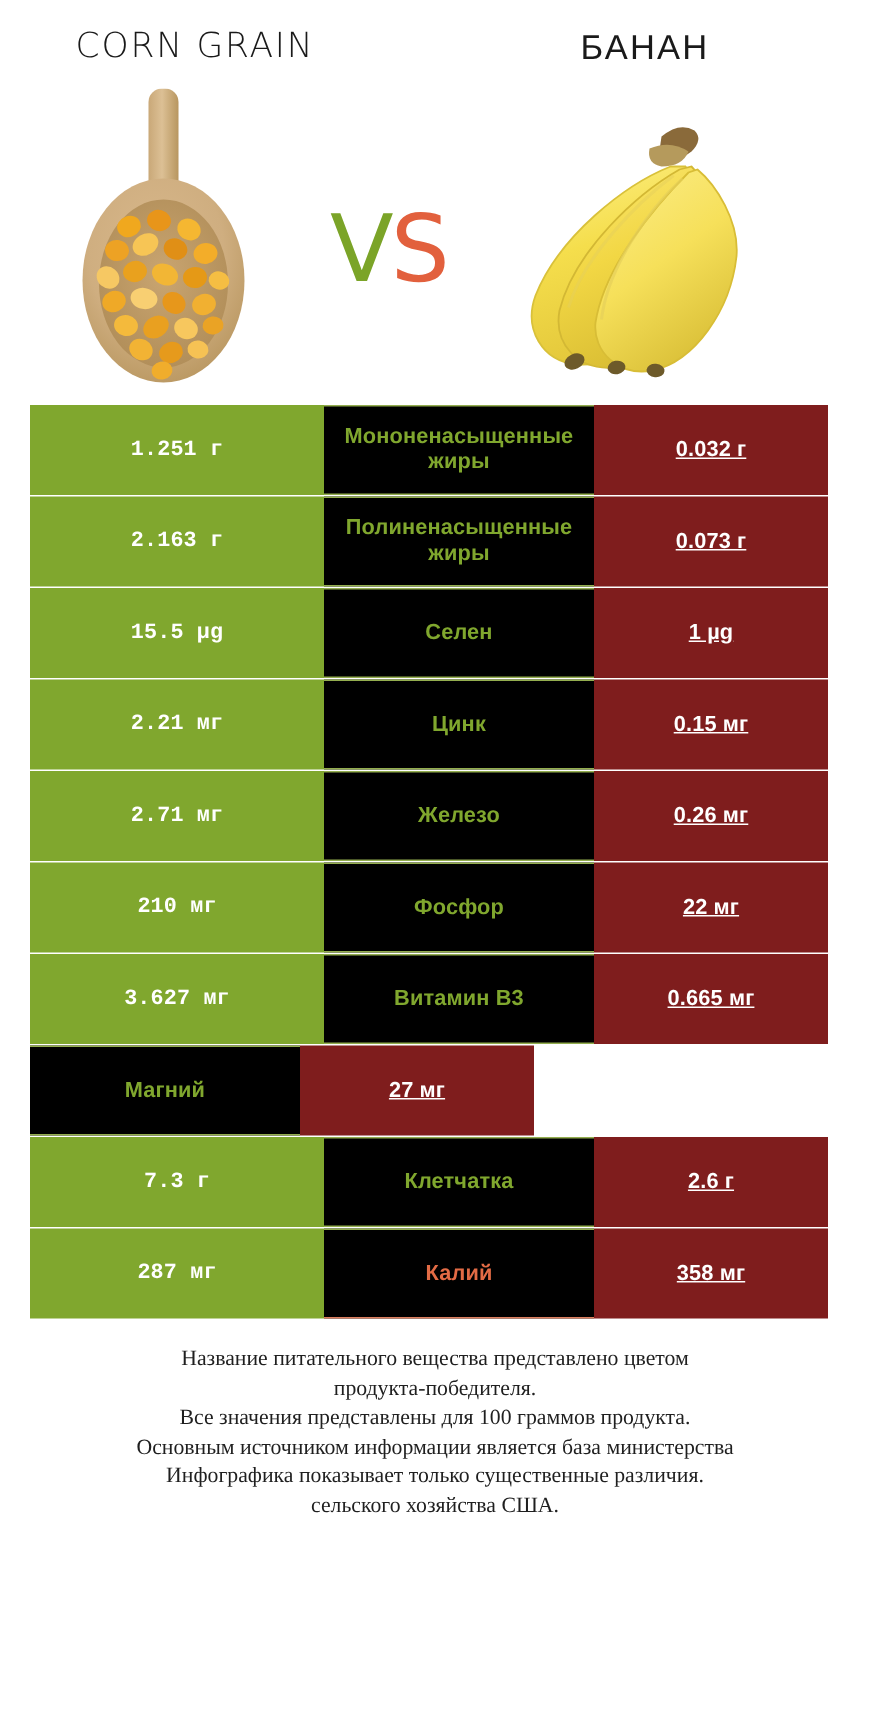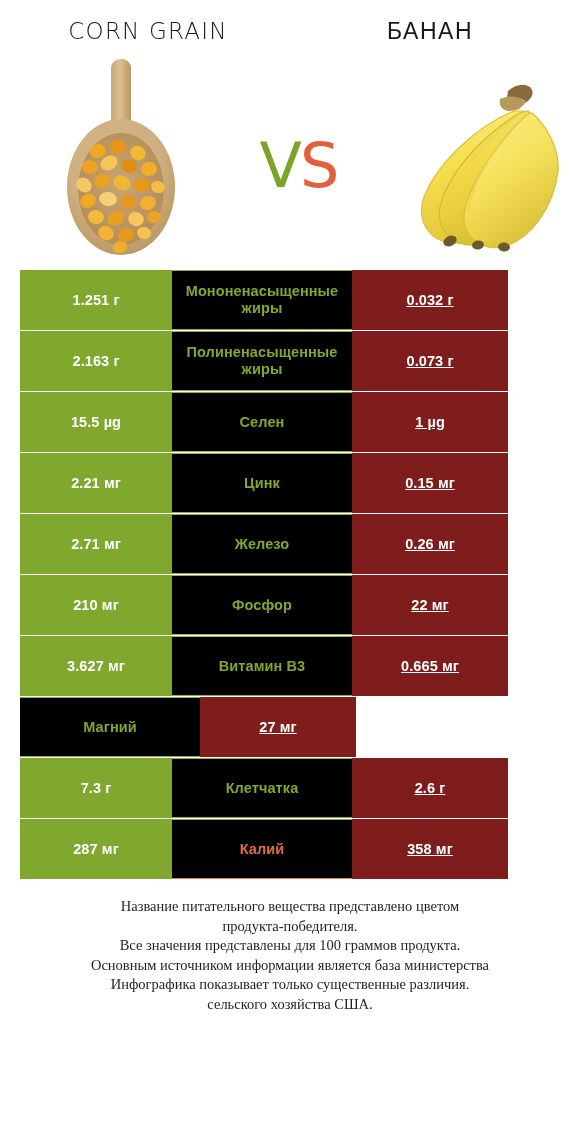--- a/index.html
+++ b/index.html
@@ -25,43 +25,42 @@
   }
   .title {
     font-size: 23px;
     letter-spacing: 1.2px;
     color: #1a1a1a;
     text-align: center;
     white-space: nowrap;
   }
   .title-left {
     width: 260px;
-    margin-left: 18px;
+    margin-left: 0px;
     font-weight: 300;
     font-family: "DejaVu Sans", sans-serif;
     font-stretch: condensed;
     text-transform: uppercase;
     text-align: center;
   }
   .title-right {
     width: 280px;
     margin-right: 10px;
     font-weight: 400;
     text-transform: uppercase;
     letter-spacing: 1.5px;
   }
 
   
   .hero {
     position: relative;
     height: 210px;
     display: flex;
     align-items: center;
-    justify-content: space-between;
-    padding-left: 12px;
+    justify-content: flex-start;
   }
   .hero-img {
     width: 210px;
     height: 200px;
     position: relative;
   }
   .hero-img.left { margin-left: 10px; }
   .hero-img.right { margin-right: 5px; }
 
   .vs {
@@ -98,23 +97,24 @@
     display: flex;
     align-items: center;
     justify-content: center;
     text-align: center;
     box-sizing: border-box;
     font-size: 14.5px;
     font-weight: bold;
     letter-spacing: .1px;
   }
   .cell.left {
-    width: 152px;
+    width: 196px;
     background: #80a72e;
     color: #ffffff;
+    font-family: Liberation Mono, monospace;
   }
   .cell.mid {
     width: 180px;
     color: #80a72e;
     background: #000000;
     border-top: 1px solid #93ad4e;
     border-bottom: 1px solid #93ad4e;
     line-height: 1.15;
     position: relative;
     overflow: visible;

